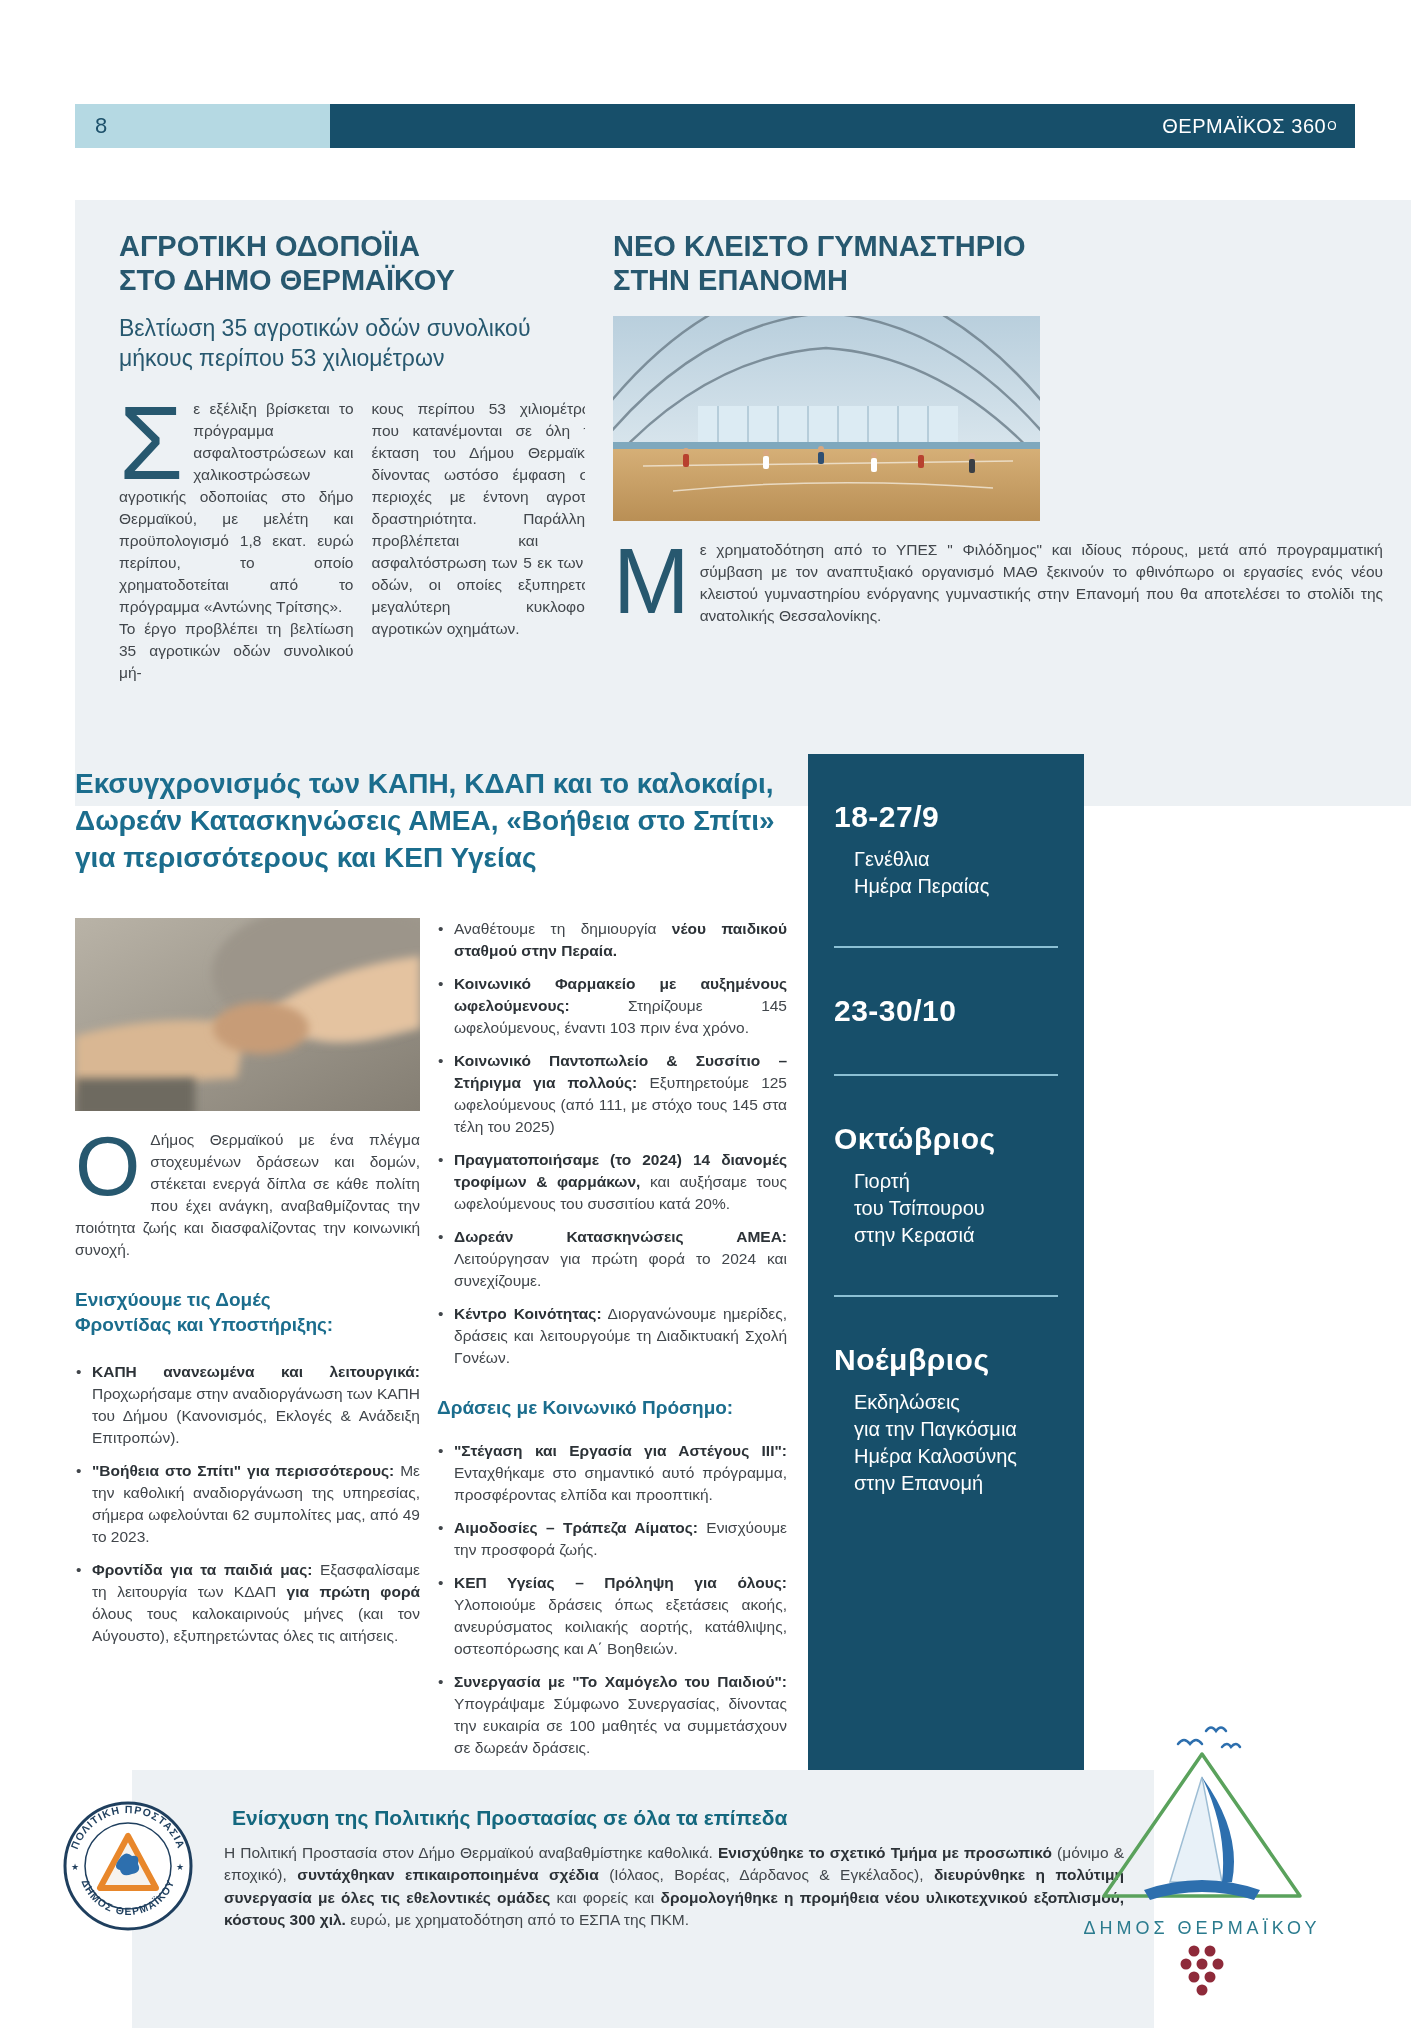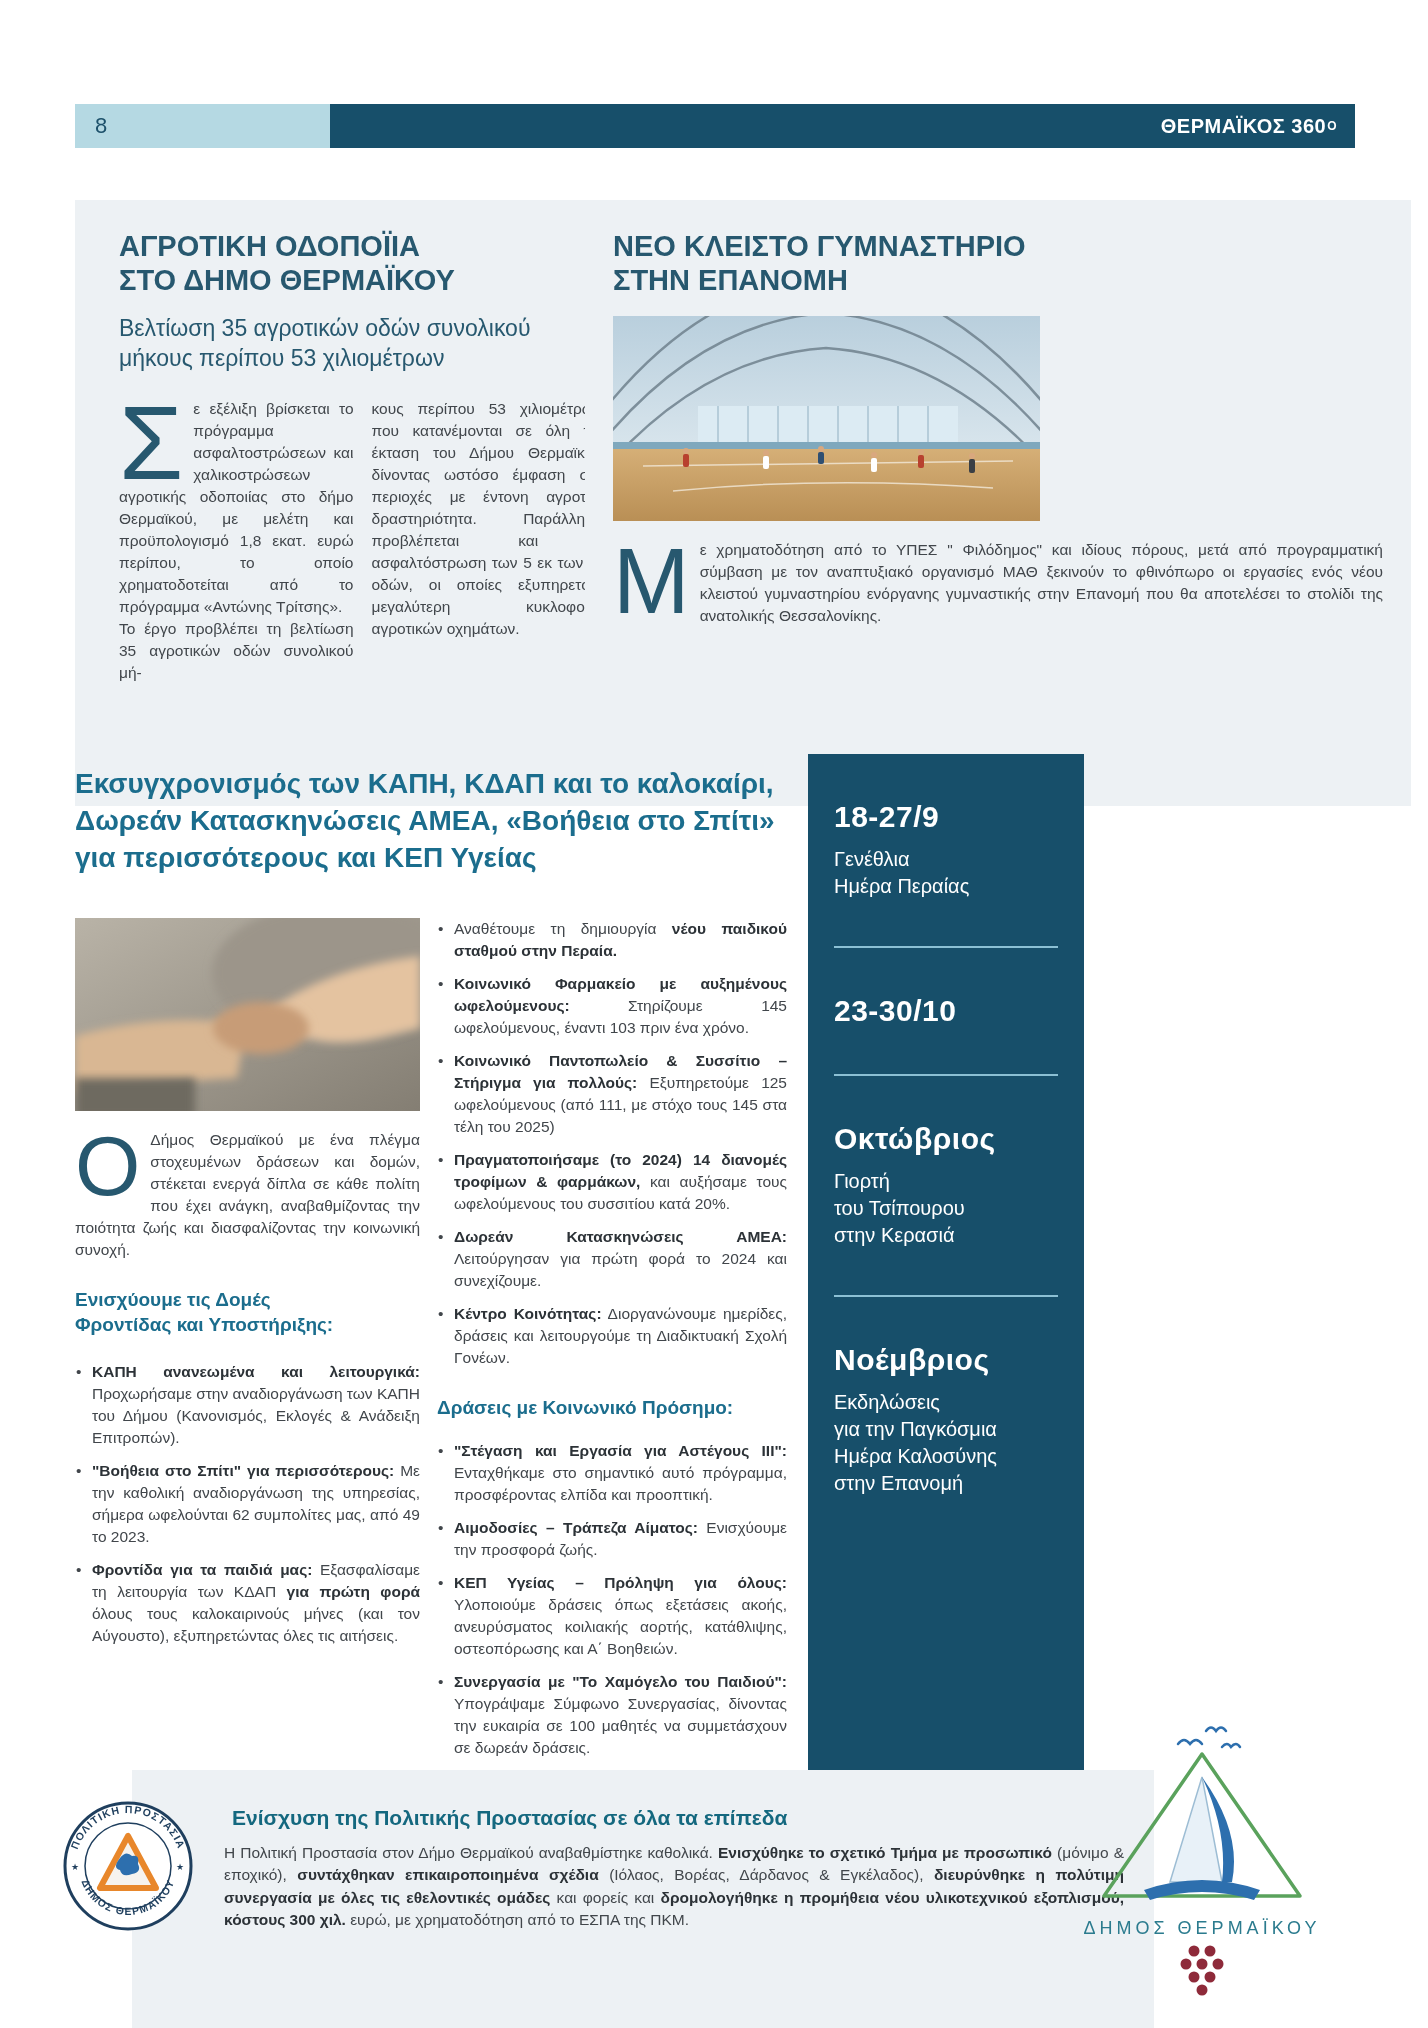--- a/index.html
+++ b/index.html
@@ -17,21 +17,21 @@
   
   .header-bar { display: flex; }
   .pagenum-box {
     width: 235px; background: #b5d9e3; color: #1d516b;
     display: flex; align-items: center; padding-left: 20px;
     font-size: 22px;
   }
   .masthead-bar {
     flex: 1; background: #174f6a; color: #ffffff;
     display: flex; align-items: center; justify-content: flex-end;
-    padding-right: 18px; font-weight: bold; font-size: 20px; letter-spacing: .5px;
+    padding-right: 18px; font-weight: normal; font-size: 20px; letter-spacing: .5px;
   }
   .masthead-bar sup { font-size: 12px; margin-left: 1px; }
 
   
   .article-box { background: #edf1f4; padding: 30px 26px; }
   .art-title { margin: 0; font-size: 29px; line-height: 1.17; font-weight: bold; color: #27586f; white-space: pre-line; }
   .art-subtitle { margin: 16px 0 0 0; font-size: 23px; line-height: 1.3; color: #27586f; white-space: pre-line; font-weight: 400; }
   .twocol { display: flex; gap: 18px; margin-top: 24px; }
   .twocol > div { flex: 1; }
   .body-text { font-size: 15.5px; line-height: 1.42; color: #41464b; text-align: justify; margin: 0; }
@@ -56,21 +56,21 @@
   .bullets.tight { margin-top: 20px; }
   .bullets li {
     position: relative; padding-left: 17px; margin-bottom: 11px;
     font-size: 15.5px; line-height: 1.42; color: #41464b; text-align: justify;
   }
   .bullets li::before { content: "•"; position: absolute; left: 1px; top: 0; color: #41464b; }
 
   
   .sidebar { background: #174f6a; color: #ffffff; padding: 46px 26px; }
   .event-date { font-size: 30px; font-weight: bold; letter-spacing: .5px; }
-  .event-desc { margin-top: 12px; font-size: 20px; line-height: 1.35; white-space: pre-line; }
+  .event-desc { margin-top: 12px; font-size: 20px; line-height: 1.35; white-space: pre-line; margin-left: 20px; }
   .event-divider { height: 2px; background: #8cc0d4; margin: 46px 0; }
 
   
   .civil-box { background: #edf1f4; padding: 28px 30px 24px 92px; }
   .civil-title { margin: 8px; font-size: 21px; font-weight: bold; color: #14687f; }
   .civil-body { margin-top: 12px; font-size: 15.5px; line-height: 1.45; }
 </style>
 </head>
 <body>
 

